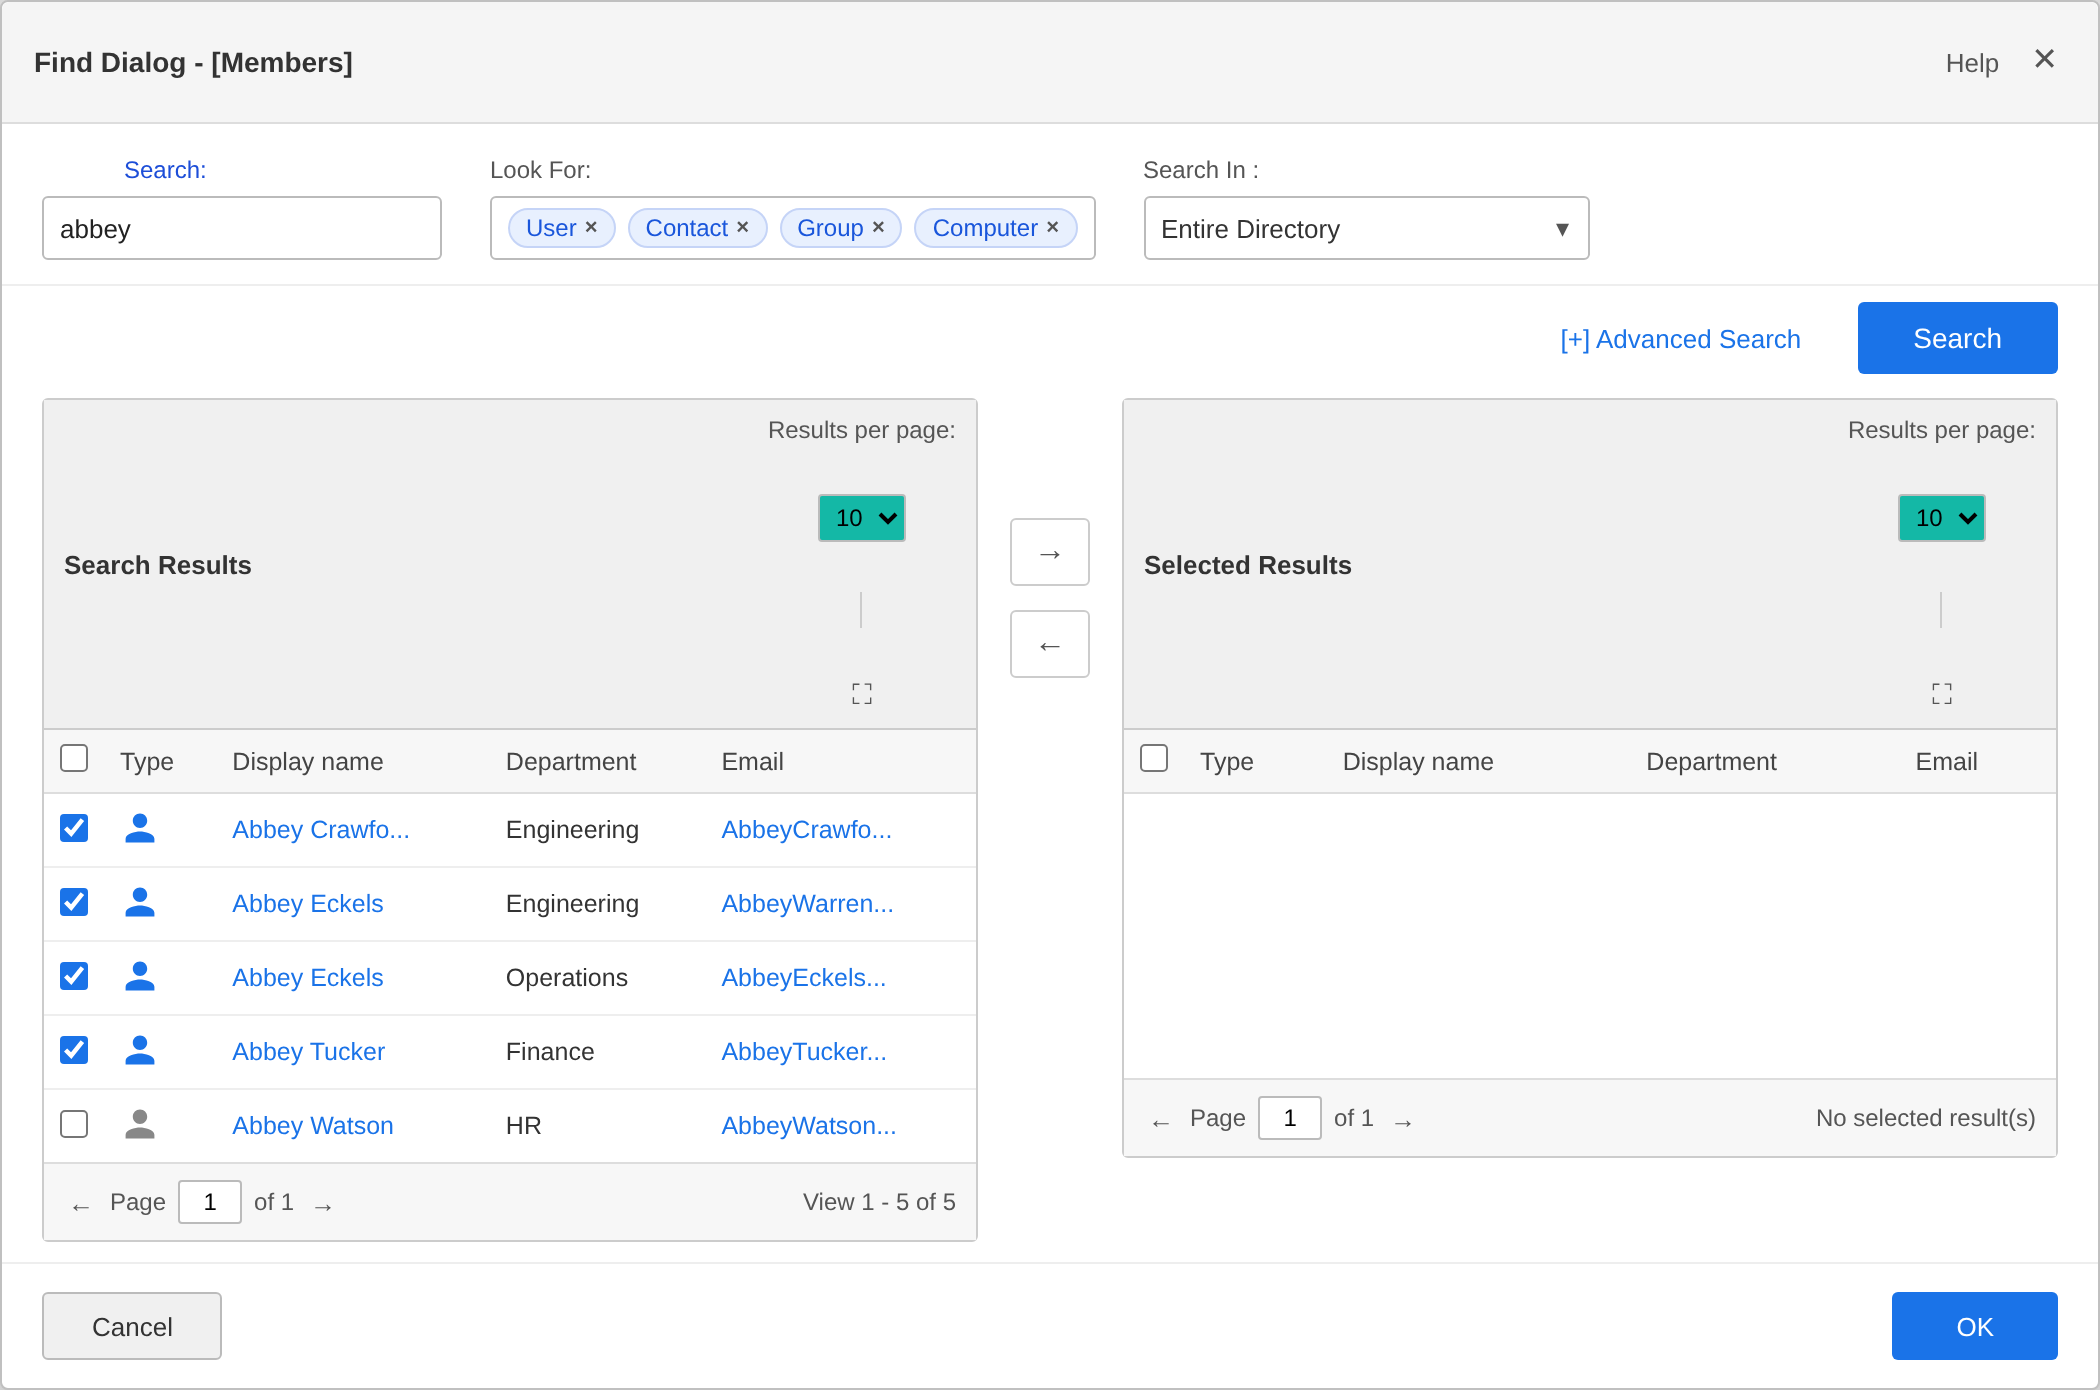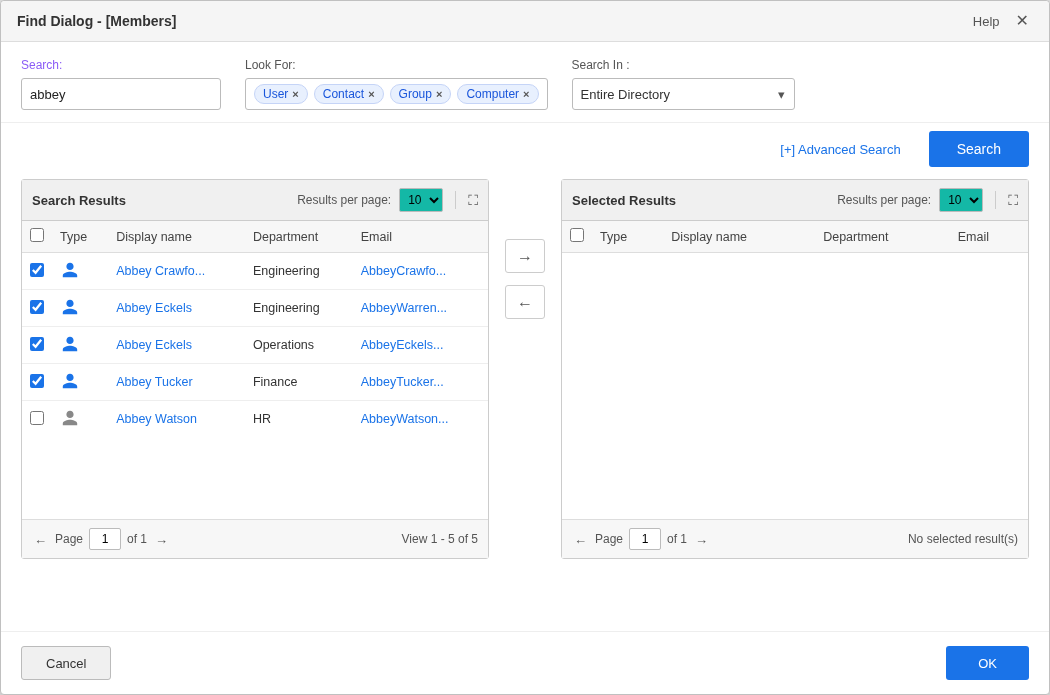--- a/index.html
+++ b/index.html
@@ -18,21 +18,21 @@
       background: #fff;
       border: 1px solid #c0c0c0;
       border-radius: 4px;
       display: flex;
       flex-direction: column;
       box-shadow: 0 4px 16px rgba(0,0,0,0.18);
     }
     .title-bar {
       background: #f5f5f5;
       border-bottom: 1px solid #ddd;
-      padding: 10px 16px;
+      padding: 20px 16px;
       display: flex;
       align-items: center;
       justify-content: space-between;
       border-radius: 4px 4px 0 0;
     }
     .title-bar-left {
       font-size: 14px;
       font-weight: 600;
       color: #333;
     }
@@ -63,22 +63,23 @@
       align-items: flex-end;
       border-bottom: 1px solid #eee;
     }
     .search-group {
       display: flex;
       flex-direction: column;
       gap: 6px;
     }
     .search-group label {
       font-size: 12px;
-      color: #8b5cf6;
+      color: #1d4ed8;
       font-weight: 500;
+      margin-left: 41px;
     }
     .search-input {
       width: 200px;
       height: 32px;
       border: 1px solid #bbb;
       border-radius: 3px;
       padding: 0 8px;
       font-size: 13px;
       color: #222;
       outline: none;
@@ -207,23 +208,24 @@
       border-bottom: 1px solid #ccc;
     }
     .panel-title {
       font-weight: 600;
       font-size: 13px;
       color: #333;
     }
     .panel-header-right {
       display: flex;
       align-items: center;
-      gap: 8px;
-      font-size: 12px;
-      color: #555;
+      gap: 25px;
+      font-size: 12px;
+      color: #555;
+      flex-direction: column;
     }
     .per-page-select {
       height: 24px;
       border: 1px solid #bbb;
       border-radius: 2px;
       font-size: 12px;
       padding: 0 4px;
       background: #14b8a6;
     }
     .expand-icon {

